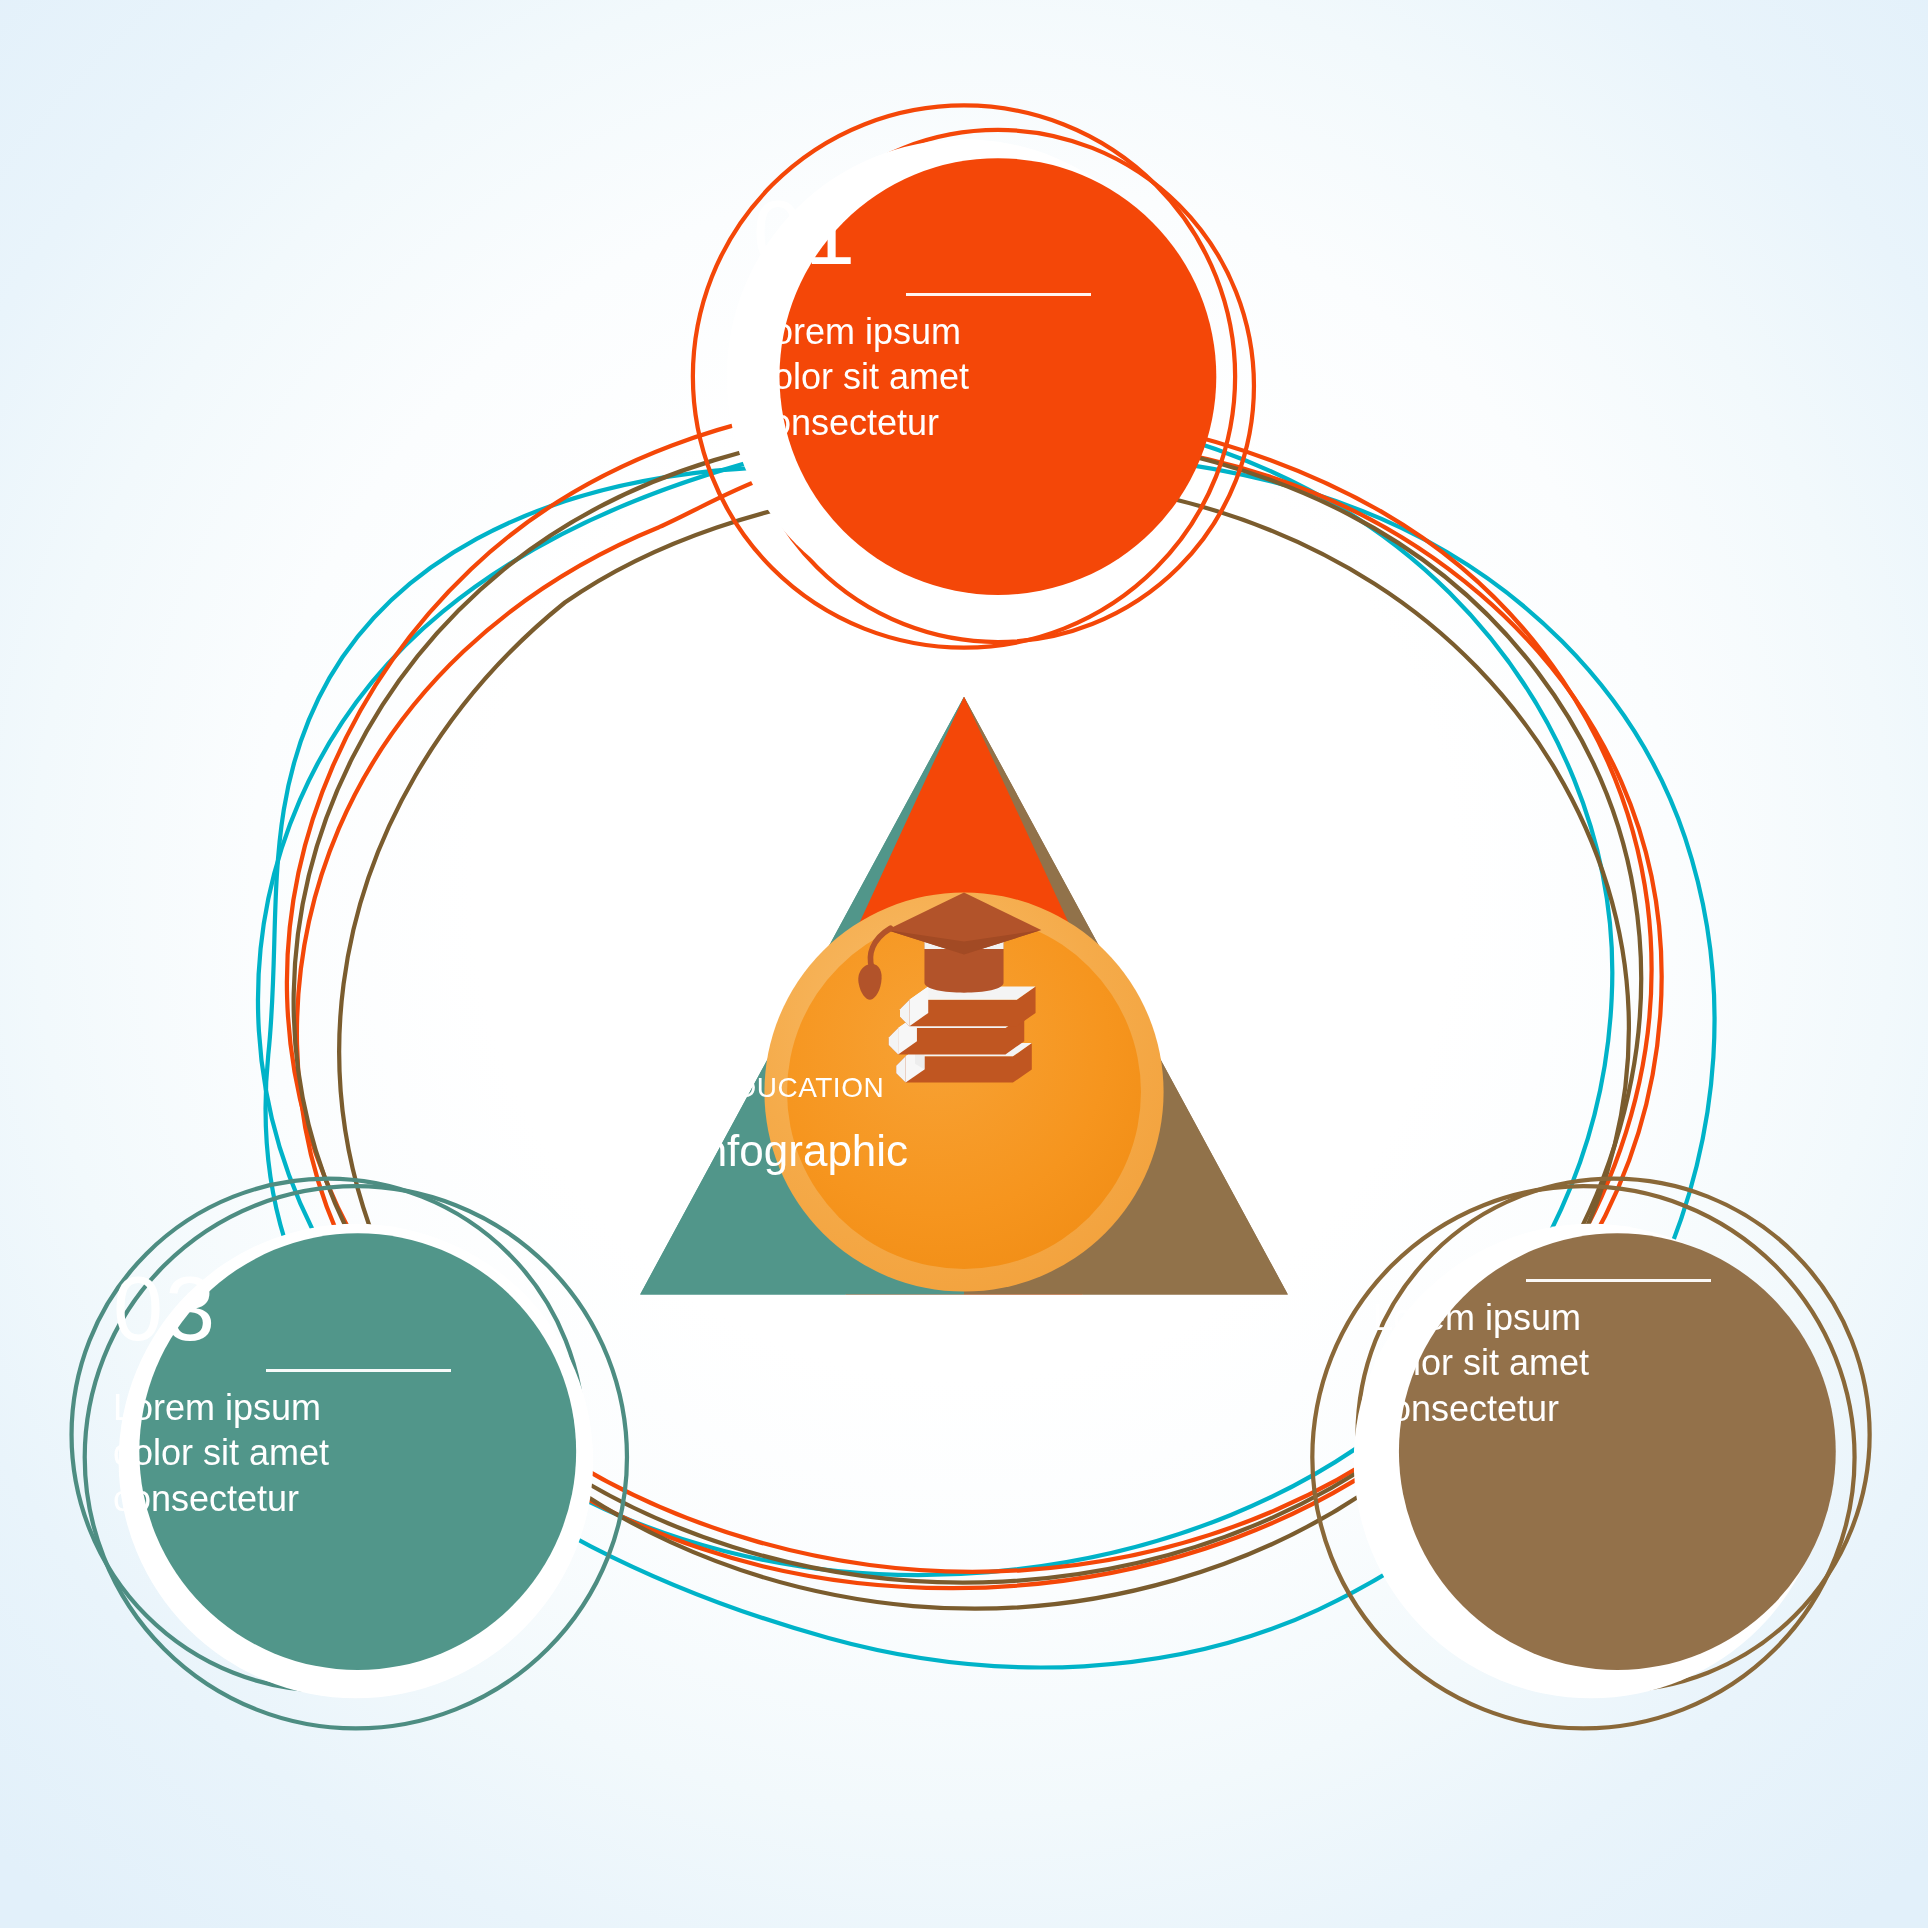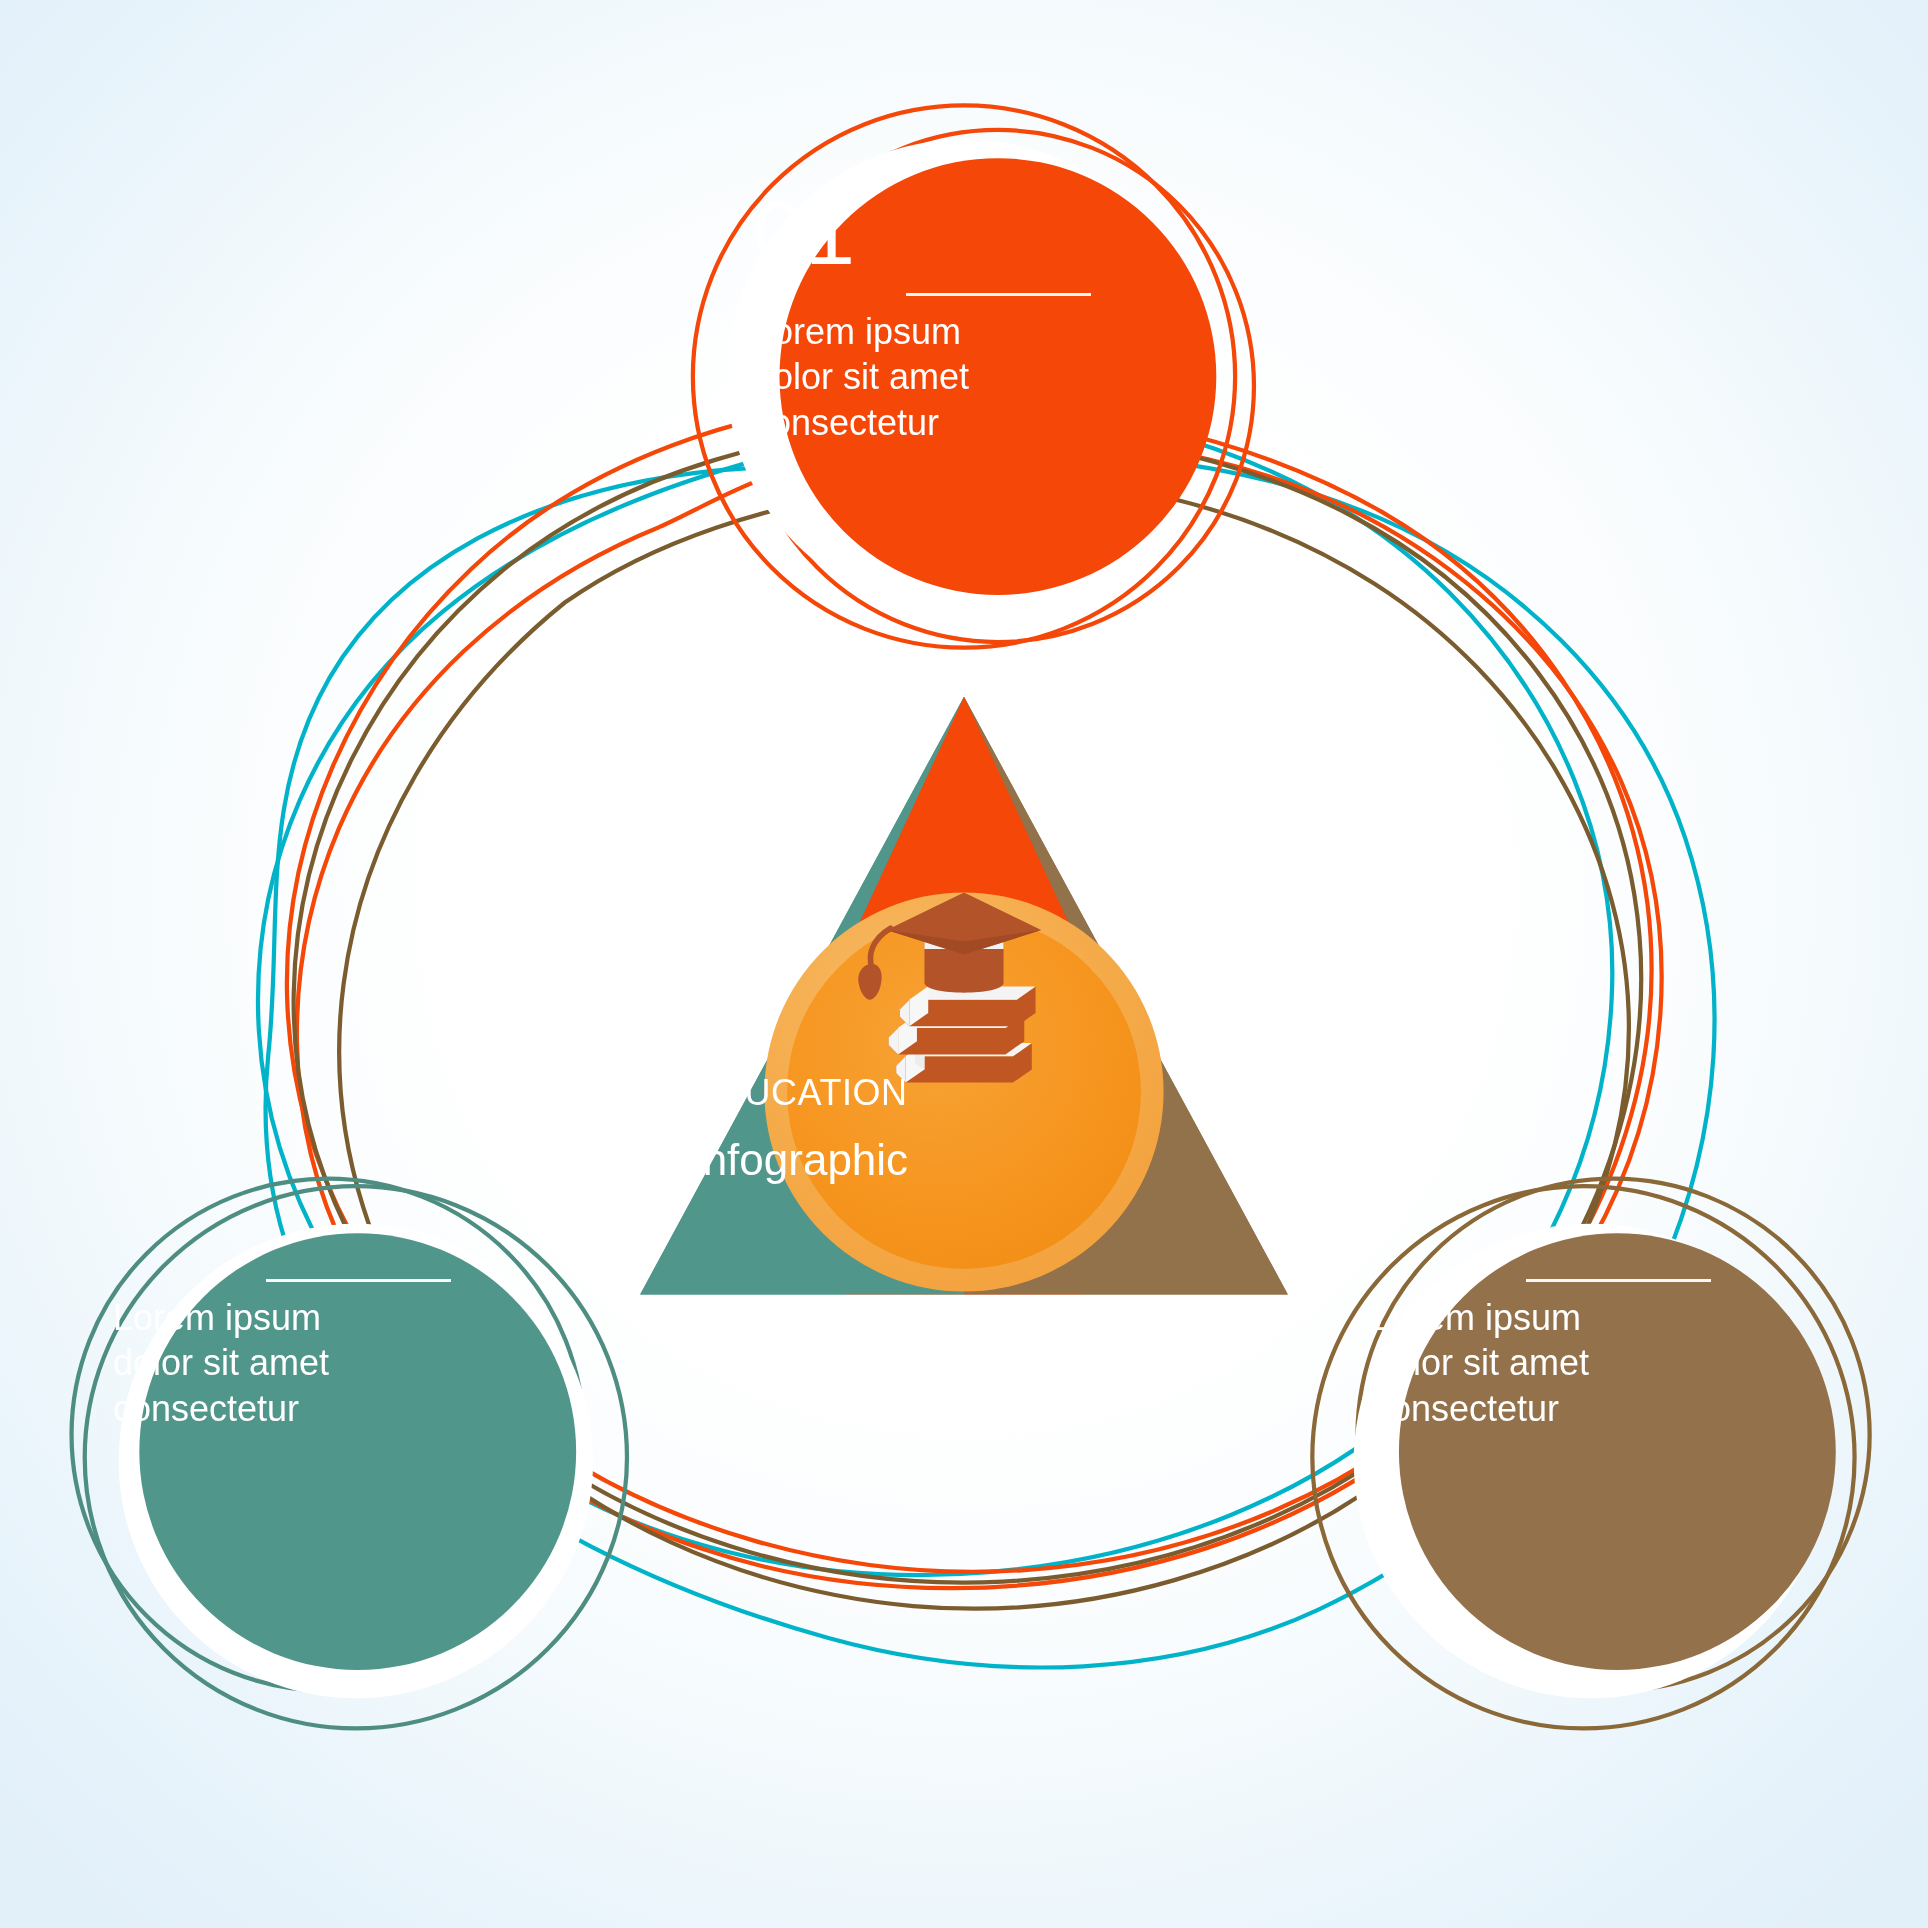--- a/index.html
+++ b/index.html
@@ -64,21 +64,21 @@
   #center-text {
     position: absolute;
     left: 603px;
     top: 1073px;
     width: 395px;
     text-align: center;
     color: #ffffff;
     pointer-events: none;
   }
   #center-title {
-    font-size: 36px;
+    font-size: 28px;
     font-weight: 300;
     letter-spacing: 0.5px;
     line-height: 1.1;
     color: #ffffff;
   }
   #center-subtitle {
     font-size: 44px;
     font-weight: 300;
     line-height: 1.18;
     margin-top: 21px;
@@ -241,20 +241,21 @@
   </div>
 
   <div class="node-text" id="node-02-text" style="left:1373px; top:1264px; width:490px;">
     <div class="node-rule"></div>
     <div class="node-desc">Lorem ipsum
 dolor sit amet
 consectetur</div>
   </div>
 
   <div class="node-text" id="node-03-text" style="left:113px; top:1264px; width:490px;">
+    <div class="node-num">03</div>
     <div class="node-rule"></div>
     <div class="node-desc">Lorem ipsum
 dolor sit amet
 consectetur</div>
   </div>
 
   <div id="center-text">
     <div id="center-title">EDUCATION</div>
     <div id="center-subtitle">infographic</div>
   </div>

